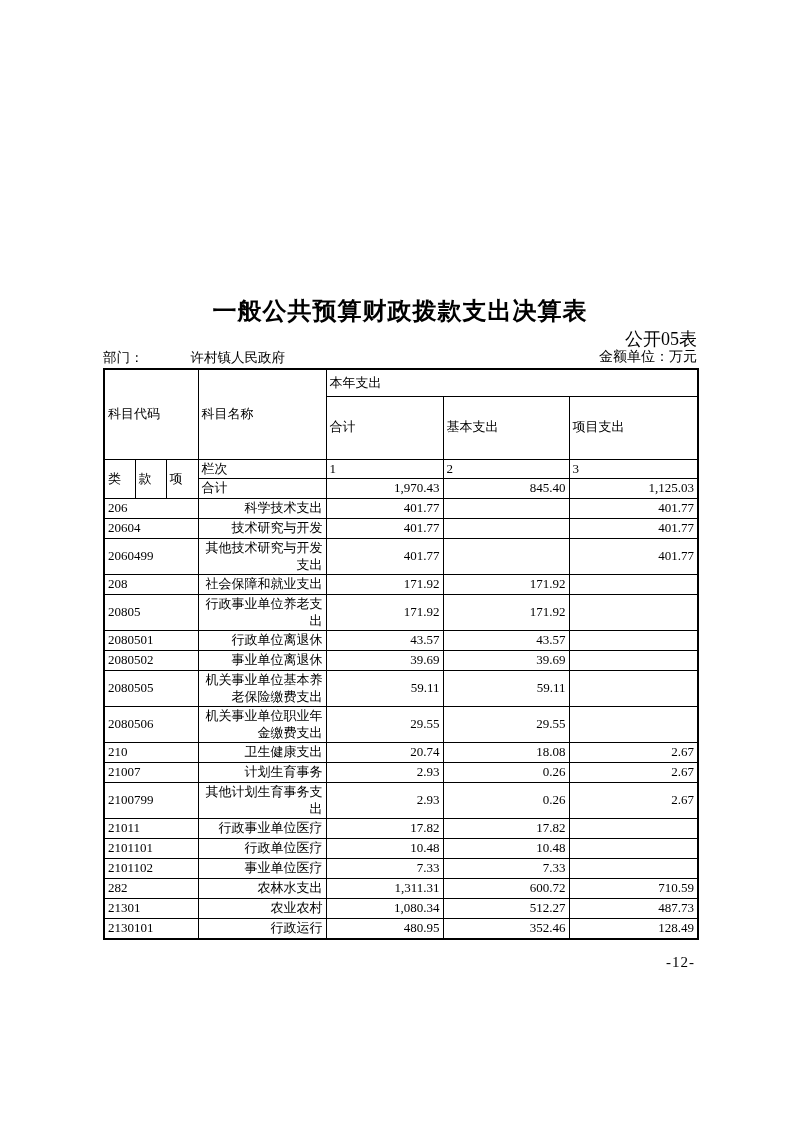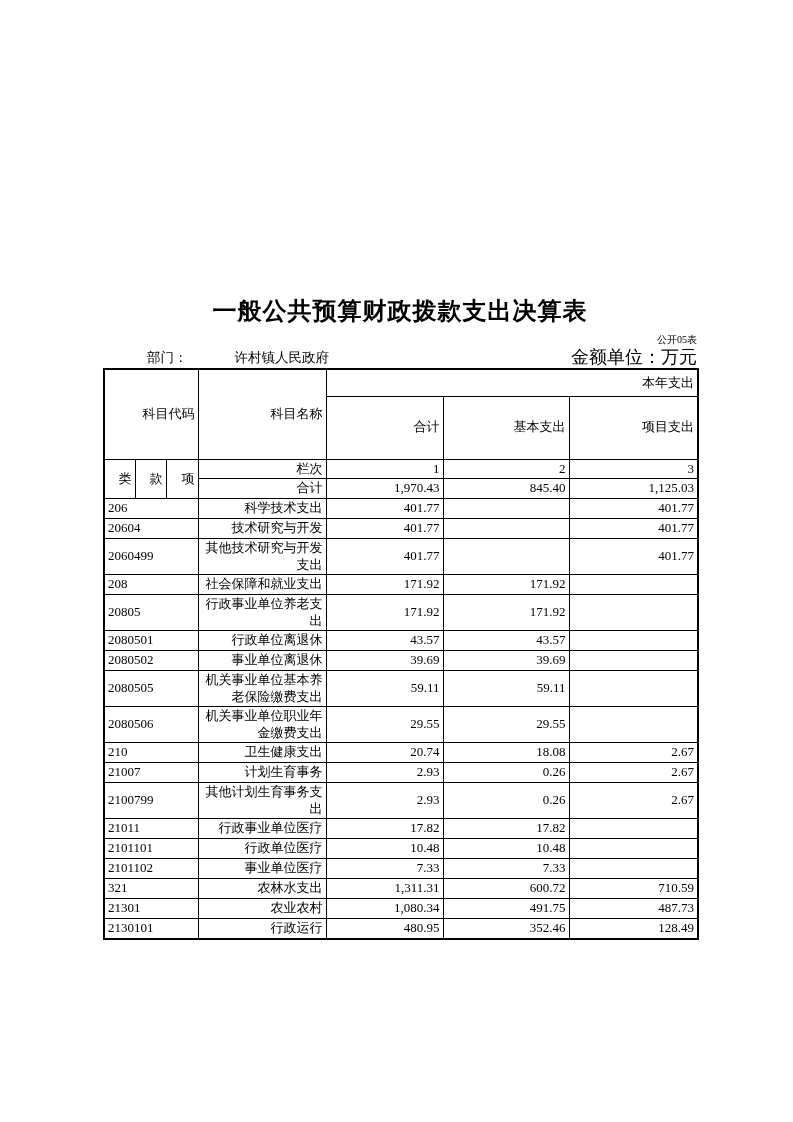--- a/index.html
+++ b/index.html
@@ -7,43 +7,43 @@
     position:relative; width:793px; height:1122px; background:#ffffff;
     font-family:"Liberation Serif","DejaVu Serif",serif; color:#000;
     overflow:hidden;
   }
   .content { position:absolute; left:103px; top:0; width:594px; }
   .doc-title {
     margin:296px 0 0 0; text-align:center;
     font-family:"Liberation Sans","DejaVu Sans",sans-serif;
     font-weight:bold; font-size:24px; line-height:29px; letter-spacing:1px;
   }
-  .form-note { text-align:right; font-size:10px; line-height:15px; margin-top:7px; }
+  .form-note { text-align:right; font-size:18px; line-height:15px; margin-top:7px; }
   .meta-row {
     display:flex; justify-content:space-between; align-items:flex-end;
     font-size:13.5px; line-height:17px; margin-top:2px; margin-bottom:2px;
   }
-  .meta-left { display:flex;margin-left:44px; }
+  .meta-left { display:flex; }
   .dept-value { margin-left:47px; }
-  .unit-note { font-size:18px; }
+  .unit-note { font-size:14px;font-family:Liberation Mono, monospace; }
   table.budget {
     border-collapse:collapse; width:594px; table-layout:fixed;
     border:2px solid #000;
   }
   table.budget td {
     border:1px solid #000; font-size:13px; line-height:16.5px;
     padding:1px 3px; vertical-align:middle; overflow:hidden;
     word-break:break-all;
   }
   tr.hrow-1 { height:27px; }
   tr.hrow-2 { height:63px; }
   tr.hrow-3 { height:19px; }
   tr.hrow-4 { height:20px; }
   tbody.body-rows tr { height:20px;padding-left:23px; }
-  td.center { text-align:right; }
+  td.center { text-align:left; }
   td.code { text-align:left; padding-left:2px; }
   td.name { text-align:right; padding-left:3px; padding-right:11px; }
   td.num { text-align:right; padding-right:3px; }
   .bold { font-weight:normal; }
   .page-no {
     text-align:right; margin-top:13px; font-size:15px; line-height:18px;
     letter-spacing:1px; padding-right:2px;
   }
 </style>
 </head>
@@ -201,38 +201,39 @@
             <td class="num"></td>
           </tr>
           <tr>
             <td class="code" colspan="3">2101102</td>
             <td class="name">事业单位医疗</td>
             <td class="num">7.33</td>
             <td class="num">7.33</td>
             <td class="num"></td>
           </tr>
           <tr>
-            <td class="code" colspan="3">321</td>
+            <td class="code" colspan="3">282</td>
             <td class="name">农林水支出</td>
             <td class="num">1,311.31</td>
             <td class="num">600.72</td>
             <td class="num">710.59</td>
           </tr>
           <tr>
             <td class="code" colspan="3">21301</td>
             <td class="name">农业农村</td>
             <td class="num">1,080.34</td>
-            <td class="num">491.75</td>
+            <td class="num">512.27</td>
             <td class="num">487.73</td>
           </tr>
           <tr>
             <td class="code" colspan="3">2130101</td>
             <td class="name">行政运行</td>
             <td class="num">480.95</td>
             <td class="num">352.46</td>
             <td class="num">128.49</td>
           </tr>
         </tbody>
     </table>
 
+    <div class="page-no">-12-</div>
 
   </div>
 </div>
 
 </body></html>

